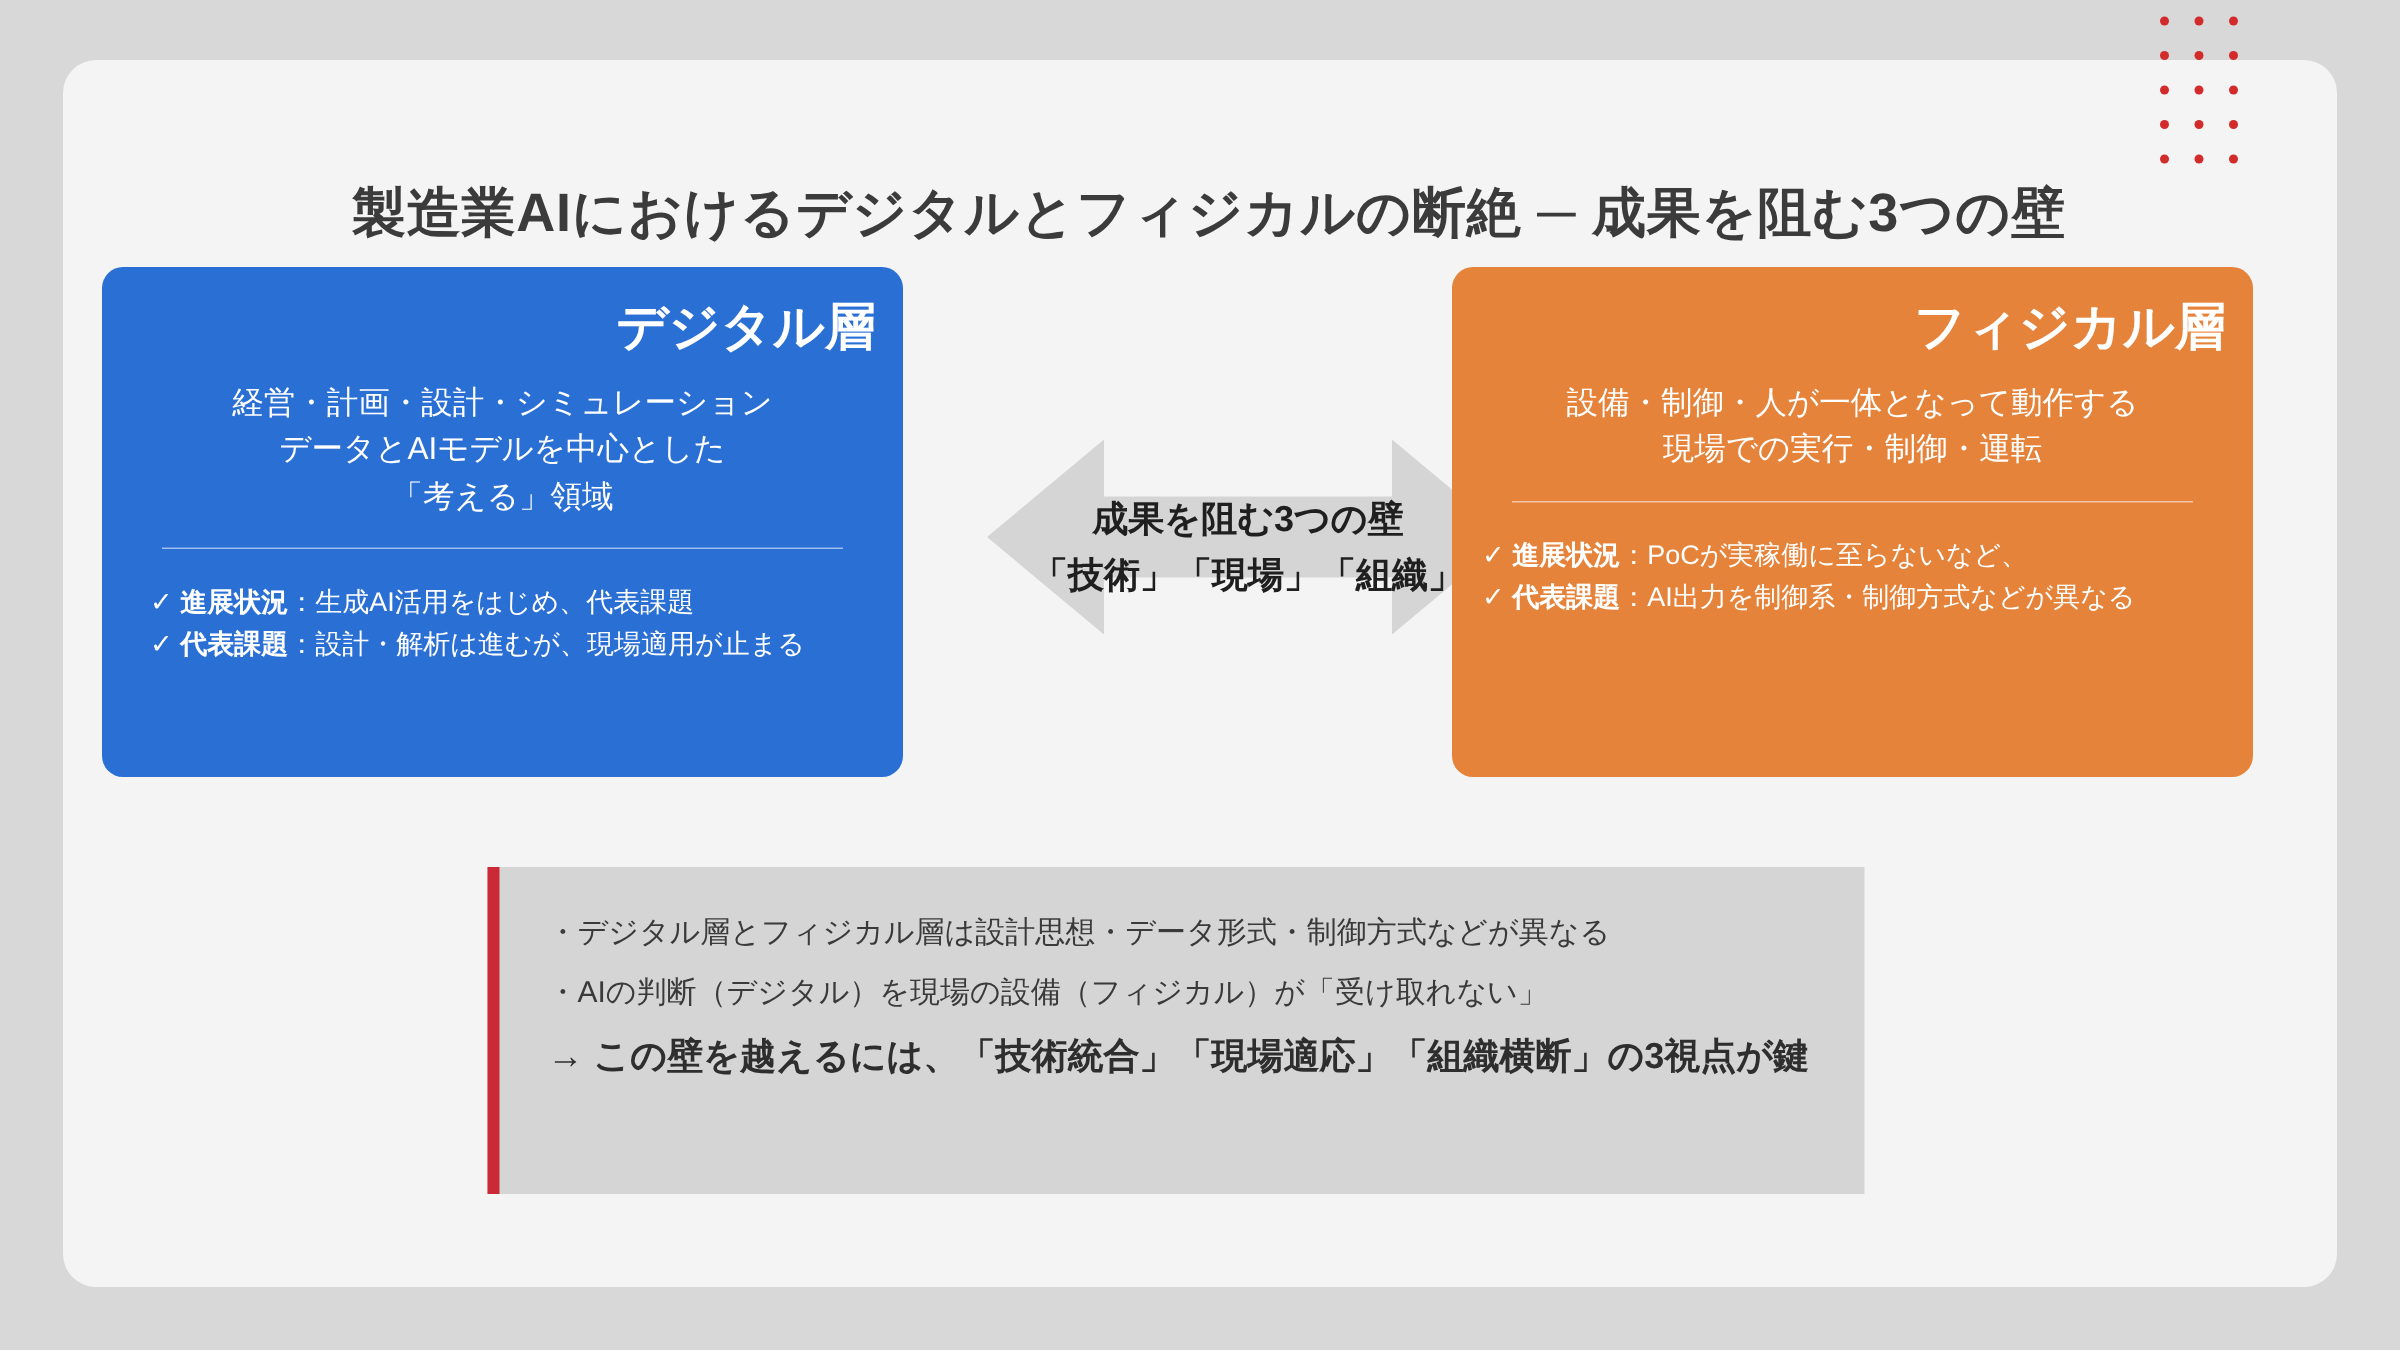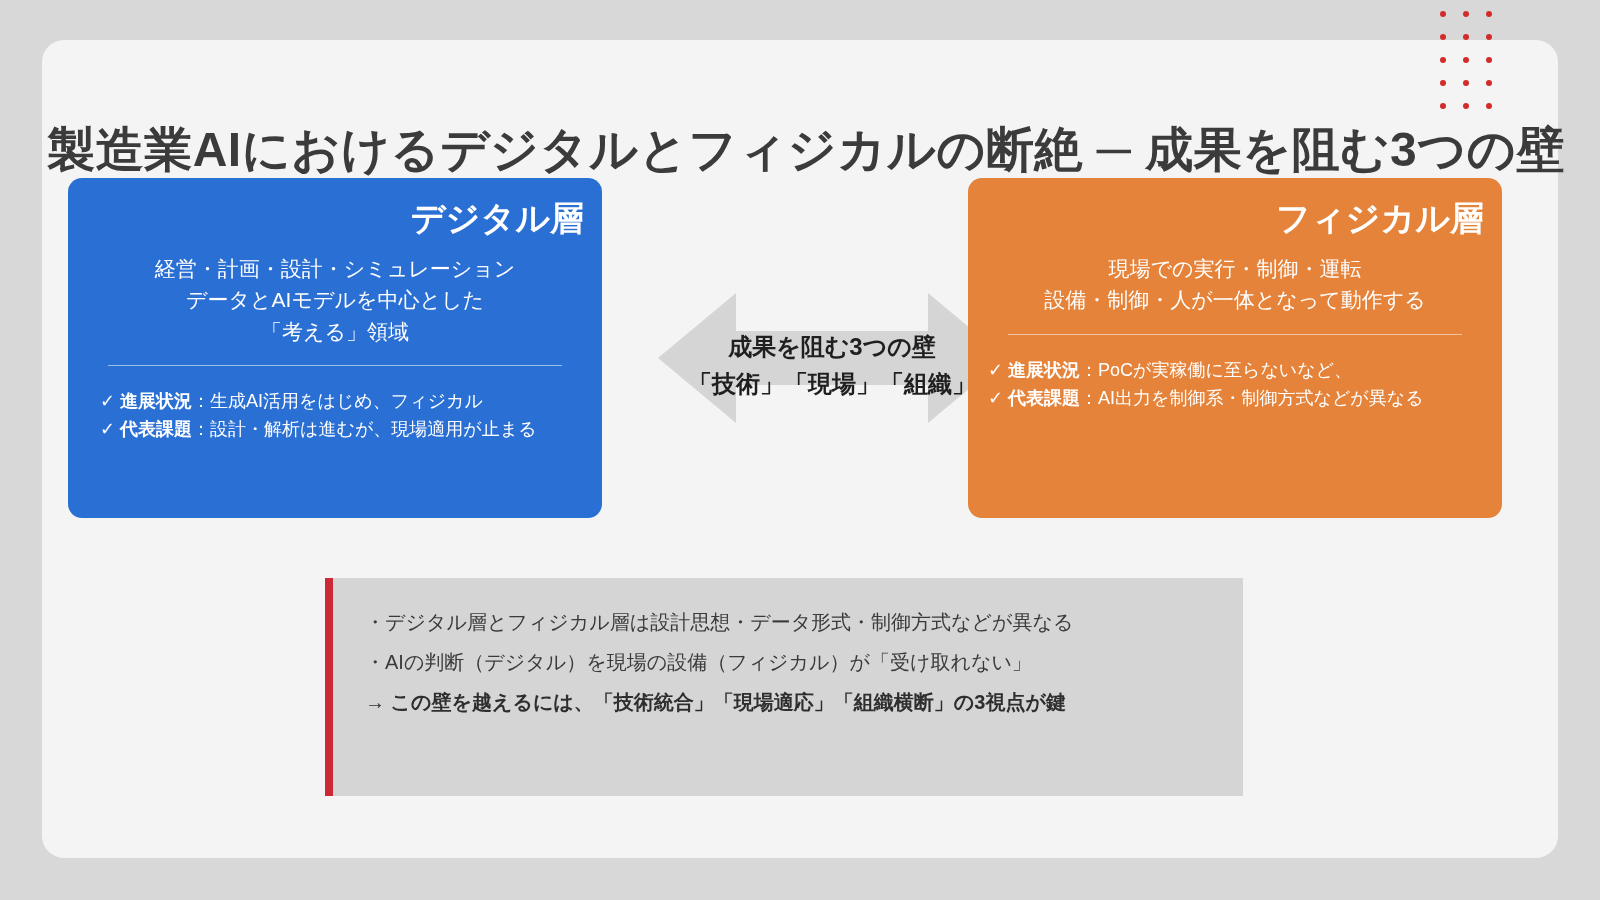--- a/index.html
+++ b/index.html
@@ -44,21 +44,21 @@
     background: #d22b2b;
   }
 
   
   #slide-title {
     position: absolute;
     left: 0;
     top: 78px;
     width: 1528px;
     text-align: center;
-    font-size: 48px;
+    font-size: 36px;
     font-weight: bold;
     color: #3b3b3b;
     letter-spacing: 0.5px;
     white-space: nowrap;
   }
 
   
   .layer-panel {
     position: absolute;
     top: 138px;
@@ -171,21 +171,21 @@
     white-space: nowrap;
   }
   .note-bullet {
     font-size: 20px;
     color: #3a3a3a;
     line-height: 1.6;
     margin-bottom: 8px;
     white-space: nowrap;
   }
   #note-conclusion {
-    font-size: 20px;
+    font-size: 24px;
     font-weight: bold;
     color: #2e2e2e;
     line-height: 1.6;
     white-space: nowrap;
   }
 </style>
 </head>
 <body>
 
 <div id="slide-card">
@@ -198,21 +198,21 @@
       <div>経営・計画・設計・シミュレーション</div>
       <div>データとAIモデルを中心とした</div>
       <div>「考える」領域</div>
     </div>
     <div class="panel-divider"></div>
     <div class="panel-points">
       <div class="point-row">
         <span class="check-mark">✓</span>
         <span class="point-label">進展状況</span>
         <span>：</span>
-        <span>生成AI活用をはじめ、フィジカル</span>
+        <span>生成AI活用をはじめ、代表課題</span>
       </div>
       <div class="point-row">
         <span class="check-mark">✓</span>
         <span class="point-label">代表課題</span>
         <span>：</span>
         <span>設計・解析は進むが、現場適用が止まる</span>
       </div>
     </div>
   </div>
 
@@ -222,22 +222,22 @@
     </svg>
   </div>
   <div id="arrow-text">
     <div>成果を阻む3つの壁</div>
     <div>「技術」「現場」「組織」</div>
   </div>
 
   <div id="physical-panel" class="layer-panel">
     <div class="panel-title">フィジカル層</div>
     <div class="panel-desc">
+      <div>設備・制御・人が一体となって動作する</div>
       <div>現場での実行・制御・運転</div>
-      <div>設備・制御・人が一体となって動作する</div>
     </div>
     <div class="panel-divider"></div>
     <div class="panel-points">
       <div class="point-row">
         <span class="check-mark">✓</span>
         <span class="point-label">進展状況</span>
         <span>：</span>
         <span>PoCが実稼働に至らないなど、</span>
       </div>
       <div class="point-row">

